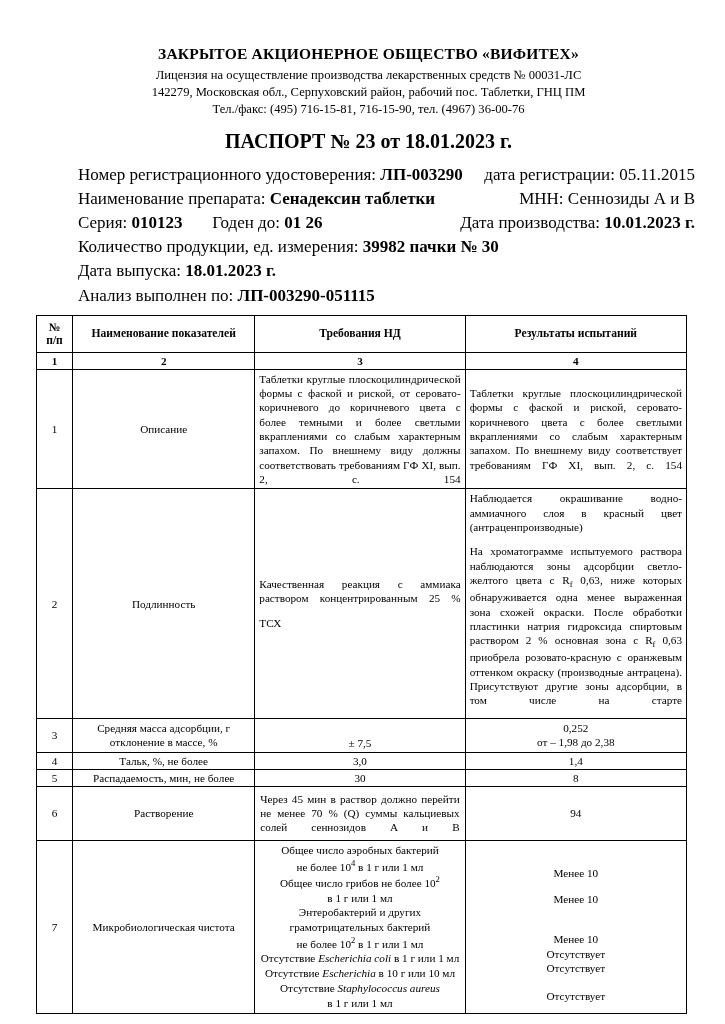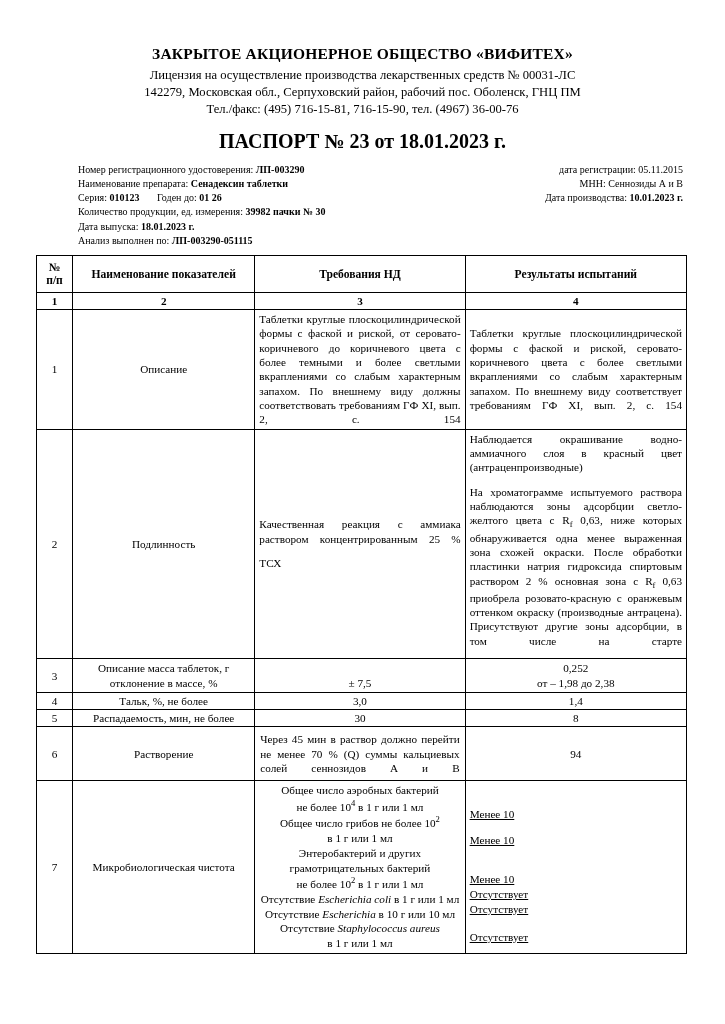--- a/index.html
+++ b/index.html
@@ -12,21 +12,21 @@
     height: 1024px;
     font-family: "Liberation Serif", serif;
     color: #000000;
     overflow: hidden;
   }
   .page {
     width: 725px;
     height: 1024px;
     position: relative;
     box-sizing: border-box;
-    padding: 44px 36px 0 36px;
+    padding: 44px 24px 0 36px;
   }
   .hdr {
     text-align: center;
     line-height: 1.35;
   }
   .hdr .org {
     font-size: 15.5px;
     font-weight: bold;
     letter-spacing: 0.2px;
     margin-bottom: 2px;
@@ -34,21 +34,21 @@
   .hdr .lic, .hdr .addr, .hdr .tel {
     font-size: 12.6px;
   }
   .hdr .passport {
     font-size: 20px;
     font-weight: bold;
     margin-top: 10px;
     margin-bottom: 8px;
   }
   .meta {
-    font-size: 10px;
+    font-size: 17px;
     line-height: 1.42;
     padding-left: 42px;
     padding-right: 6px;
   }
   .meta .row {
     display: flex;
     justify-content: space-between;
     align-items: baseline;
   }
   .meta .left, .meta .right {
@@ -111,39 +111,39 @@
   .micro-left {
     text-align: center;
     vertical-align: top;
     padding: 4px 5px;
     line-height: 1.32;
   }
   .micro-right {
     vertical-align: top;
     padding: 4px 5px;
     line-height: 1.32;
-    text-decoration: underline;
+    text-align: center;
   }
   .micro-right .m1 { margin-top: 17px; }
   .micro-right .m2 { margin-top: 11px; }
   .micro-right .m3 { margin-top: 25px; }
   .micro-right .m4 { margin-top: 0px; }
   .micro-right .m5 { margin-top: 0px; }
   .micro-right .m6 { margin-top: 13px; }
   .tsx { text-align: left; margin-top: 10px; }
 </style>
 </head>
 <body>
 
 <div class="page">
 
   <div class="hdr">
     <div class="org">ЗАКРЫТОЕ АКЦИОНЕРНОЕ ОБЩЕСТВО «ВИФИТЕХ»</div>
     <div class="lic">Лицензия на осуществление производства лекарственных средств № 00031-ЛС</div>
-    <div class="addr">142279, Московская обл., Серпуховский район, рабочий пос. Оболенск, ГНЦ ПМ</div>
+    <div class="addr">142279, Московская обл., Серпуховский район, рабочий пос. Таблетки, ГНЦ ПМ</div>
     <div class="tel">Тел./факс: (495) 716-15-81, 716-15-90, тел. (4967) 36-00-76</div>
     <div class="passport">
       <span>ПАСПОРТ </span><span>№ 23 от 18.01.2023 г.</span>
     </div>
   </div>
 
   <div class="meta">
     <div class="row">
       <span class="left"><span>Номер регистрационного удостоверения: </span><span class="b">ЛП-003290</span></span>
       <span class="right"><span>дата регистрации: </span><span>05.11.2015</span></span>
@@ -202,21 +202,21 @@
         </td>
         <td class="just-top">
           <div class="p" style="text-align:justify; text-align-last:justify;">Наблюдается окрашивание водно-аммиачного слоя в красный цвет (антраценпроизводные)</div>
           <div class="p" style="text-align:justify; text-align-last:justify; margin-top:10px;">На хроматограмме испытуемого раствора наблюдаются зоны адсорбции светло-желтого цвета с R<span class="sub">f</span> 0,63, ниже которых обнаруживается одна менее выраженная зона схожей окраски. После обработки пластинки натрия гидроксида спиртовым раствором 2 % основная зона с R<span class="sub">f</span> 0,63 приобрела розовато-красную с оранжевым оттенком окраску (производные антрацена). Присутствуют другие зоны адсорбции, в том числе на старте</div>
         </td>
       </tr>
 
       <tr>
         <td class="ctr">3</td>
         <td class="ctr two-line">
-          <div>Описание масса таблеток, г</div>
+          <div>Средняя масса адсорбции, г</div>
           <div>отклонение  в массе, %</div>
         </td>
         <td class="ctr" style="vertical-align:bottom; padding-bottom:3px;">± 7,5</td>
         <td class="ctr two-line">
           <div>0,252</div>
           <div>от – 1,98 до 2,38</div>
         </td>
       </tr>
 
       <tr>

